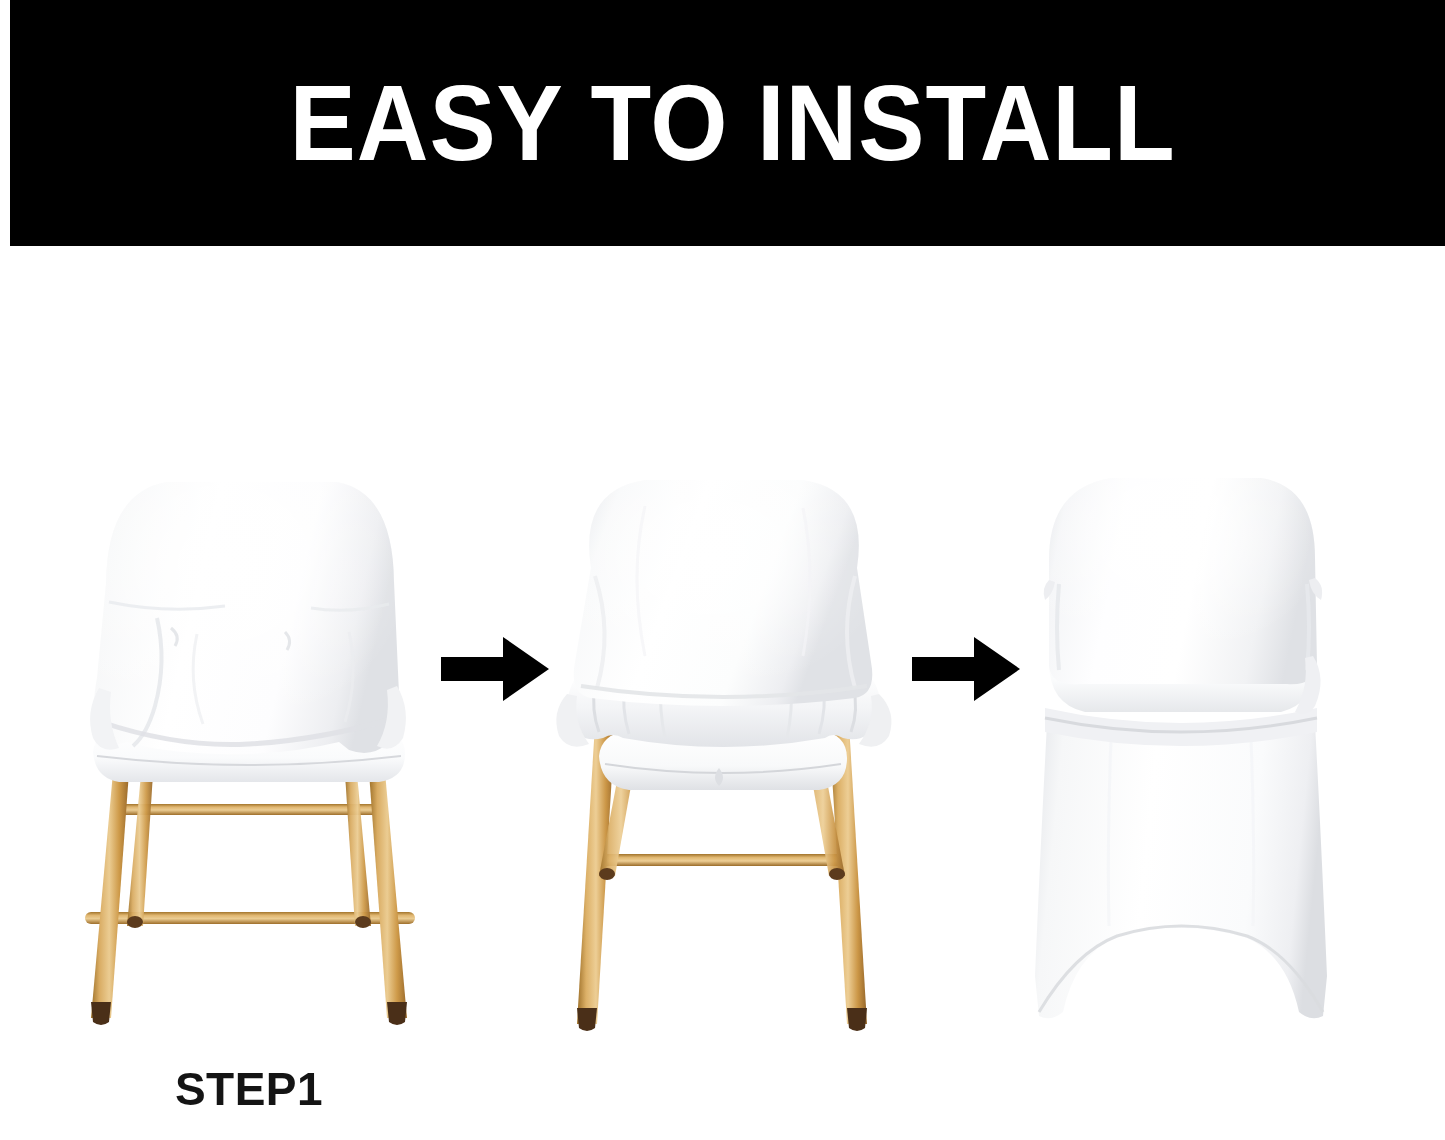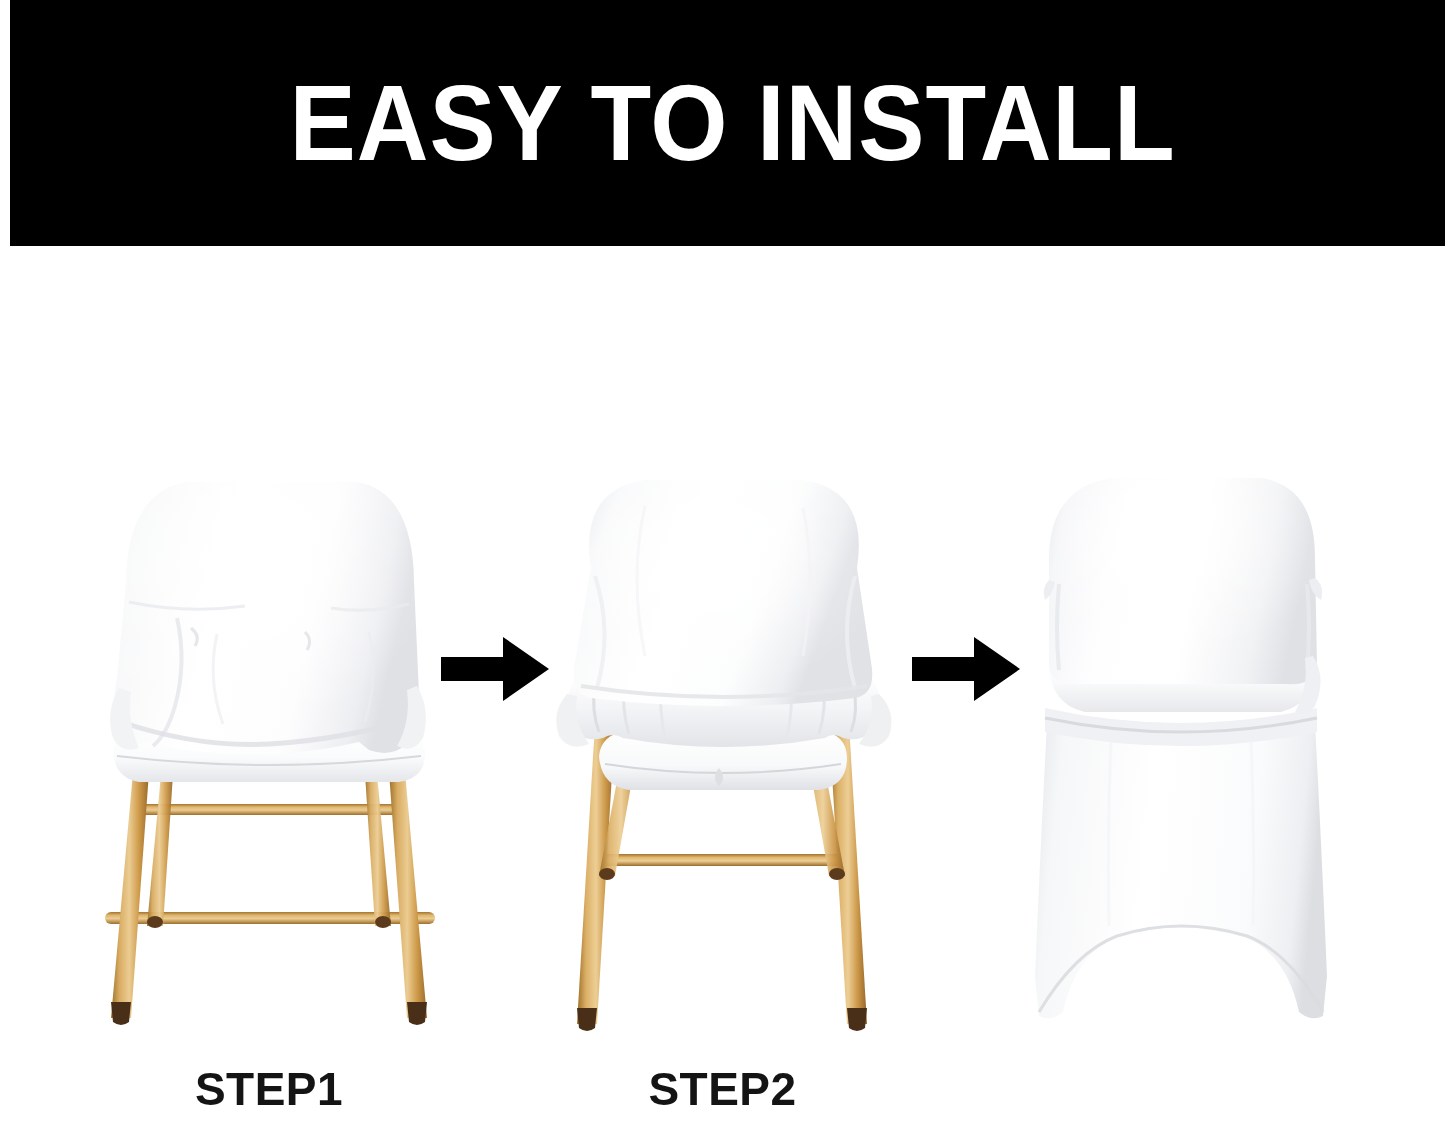--- a/index.html
+++ b/index.html
@@ -40,21 +40,21 @@
     left:0; top:246px;
     width:1445px; height:894px;
     background:#ffffff;
   }
 
   .step-col{
     position:absolute;
     top:0;
     height:894px;
   }
-  #step-col-1{ left:34px;  width:470px; }
+  #step-col-1{ left:14px;  width:470px; }
   #step-col-2{ left:495px; width:455px; }
   #step-col-3{ left:950px; width:470px; }
 
   .step-figure{
     position:absolute;
     left:0; top:0;
     width:100%;
     height:810px;
     display:flex;
     align-items:flex-end;
@@ -303,21 +303,20 @@
           <path d="M58 112 Q46 34 112 24 L270 24 Q336 34 324 112 L338 206 Q344 238 322 242 Q190 258 58 242 Q36 238 42 206 Z" fill="url(#backGlow2)"></path>
 
           <path d="M62 120 Q80 176 64 232" fill="none" stroke="#EDEFF1" stroke-width="4" opacity="0.85"></path>
           <path d="M322 120 Q306 176 322 232" fill="none" stroke="#EDEFF1" stroke-width="4" opacity="0.85"></path>
           <path d="M112 50 Q96 120 112 200" fill="none" stroke="#F3F4F6" stroke-width="3" opacity="0.7"></path>
           <path d="M270 52 Q284 120 270 200" fill="none" stroke="#F3F4F6" stroke-width="3" opacity="0.7"></path>
           <path d="M48 230 Q190 252 334 230" fill="none" stroke="#E3E5E8" stroke-width="4" opacity="0.9"></path>
         </g>
       </svg>
     </div>
-    <div class="step-label">STEP2</div>
   </div>
 
   <div class="step-arrow" id="arrow-2">
     <svg viewBox="0 0 116 80">
       <path d="M4 28 L66 28 L66 8 L112 40 L66 72 L66 52 L4 52 Z" fill="#000000"></path>
     </svg>
   </div>
 
   <div class="step-col" id="step-col-3">
     <div class="step-figure">

